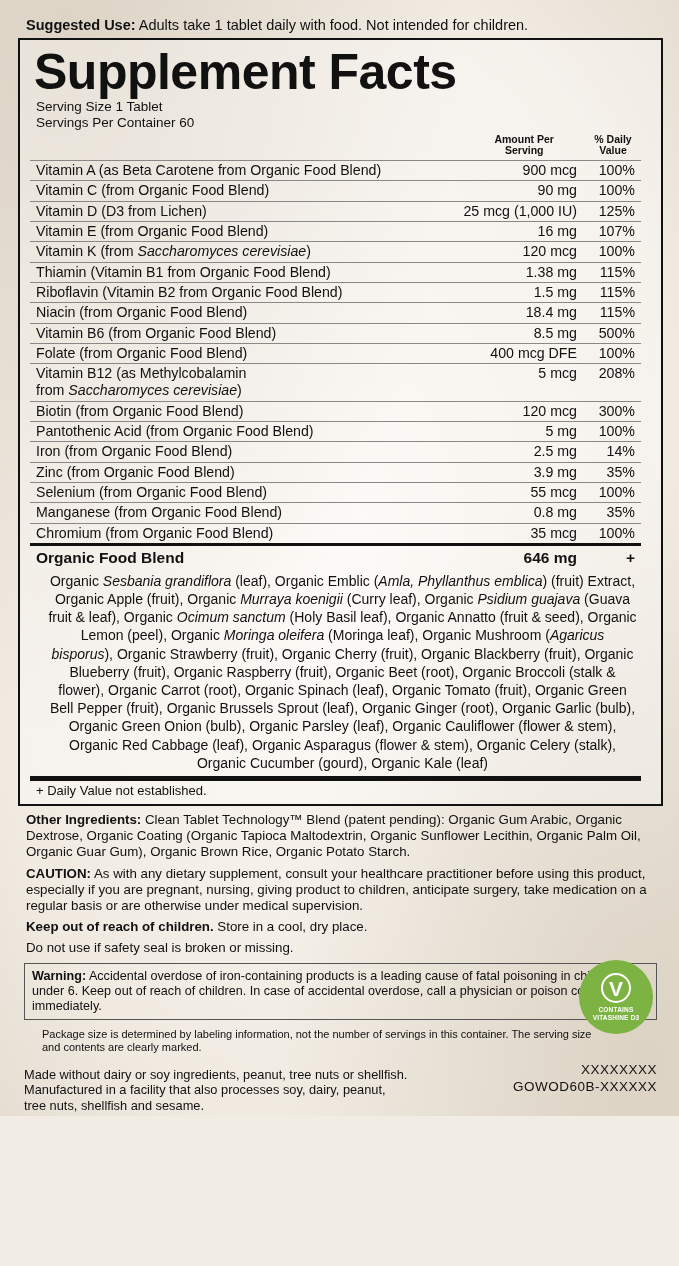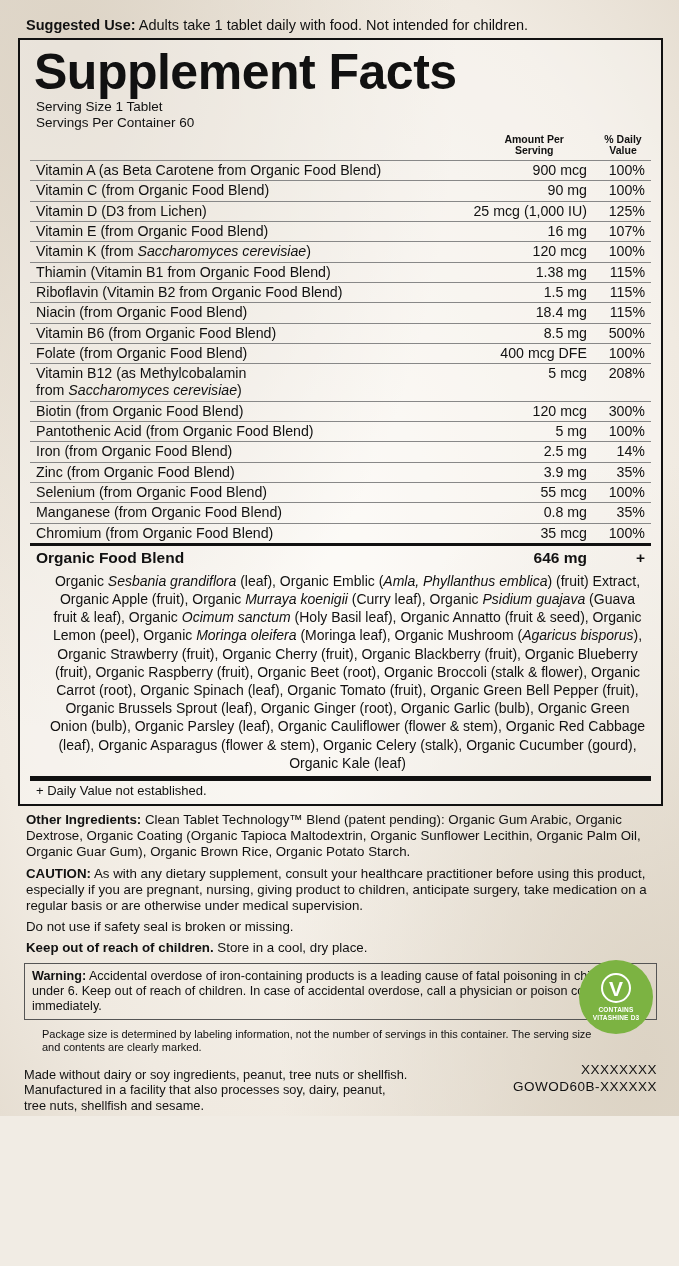--- a/index.html
+++ b/index.html
@@ -30,21 +30,21 @@
     line-height: 1.25;
     margin: 6px 0 4px 8px;
     color: #111;
   }
   .suggested-use b {
     font-weight: bold;
   }
   .facts-box {
     border: 2px solid #111;
     background: rgba(255,255,255,0.35);
-    padding: 6px 10px 4px 10px;
+    padding: 6px 20px 4px 10px;
     box-sizing: border-box;
   }
   .facts-title {
     font-size: 50px;
     line-height: 0.98;
     font-weight: bold;
     letter-spacing: -0.5px;
     margin: 2px 0 2px 4px;
     font-family: "Liberation Sans", sans-serif;
   }
@@ -322,24 +322,24 @@
     <div class="dv-note">+ Daily Value not established.</div>
   </div>
 
   <div class="other">
     <p>
       <b>Other Ingredients:</b><span> Clean Tablet Technology™ Blend (patent pending): Organic Gum Arabic, Organic Dextrose, Organic Coating (Organic Tapioca Maltodextrin, Organic Sunflower Lecithin, Organic Palm Oil, Organic Guar Gum), Organic Brown Rice, Organic Potato Starch.</span>
     </p>
     <p>
       <b>CAUTION:</b><span> As with any dietary supplement, consult your healthcare practitioner before using this product, especially if you are pregnant, nursing, giving product to children, anticipate surgery, take medication on a regular basis or are otherwise under medical supervision.</span>
     </p>
-    <p>Do not use if safety seal is broken or missing.</p>
     <p>
       <b>Keep out of reach of children.</b><span> Store in a cool, dry place.</span>
     </p>
+    <p>Do not use if safety seal is broken or missing.</p>
   </div>
 
   <div class="warning-box">
     <b>Warning:</b><span> Accidental overdose of iron-containing products is a leading cause of fatal poisoning in children under 6. Keep out of reach of children. In case of accidental overdose, call a physician or poison control center immediately.</span>
   </div>
 
   <div class="package-note">Package size is determined by labeling information, not the number of servings in this container. The serving size and contents are clearly marked.</div>
 
   <div class="made-note">Made without dairy or soy ingredients, peanut, tree nuts or shellfish.<br>Manufactured in a facility that also processes soy, dairy, peanut,<br>tree nuts, shellfish and sesame.</div>
 

